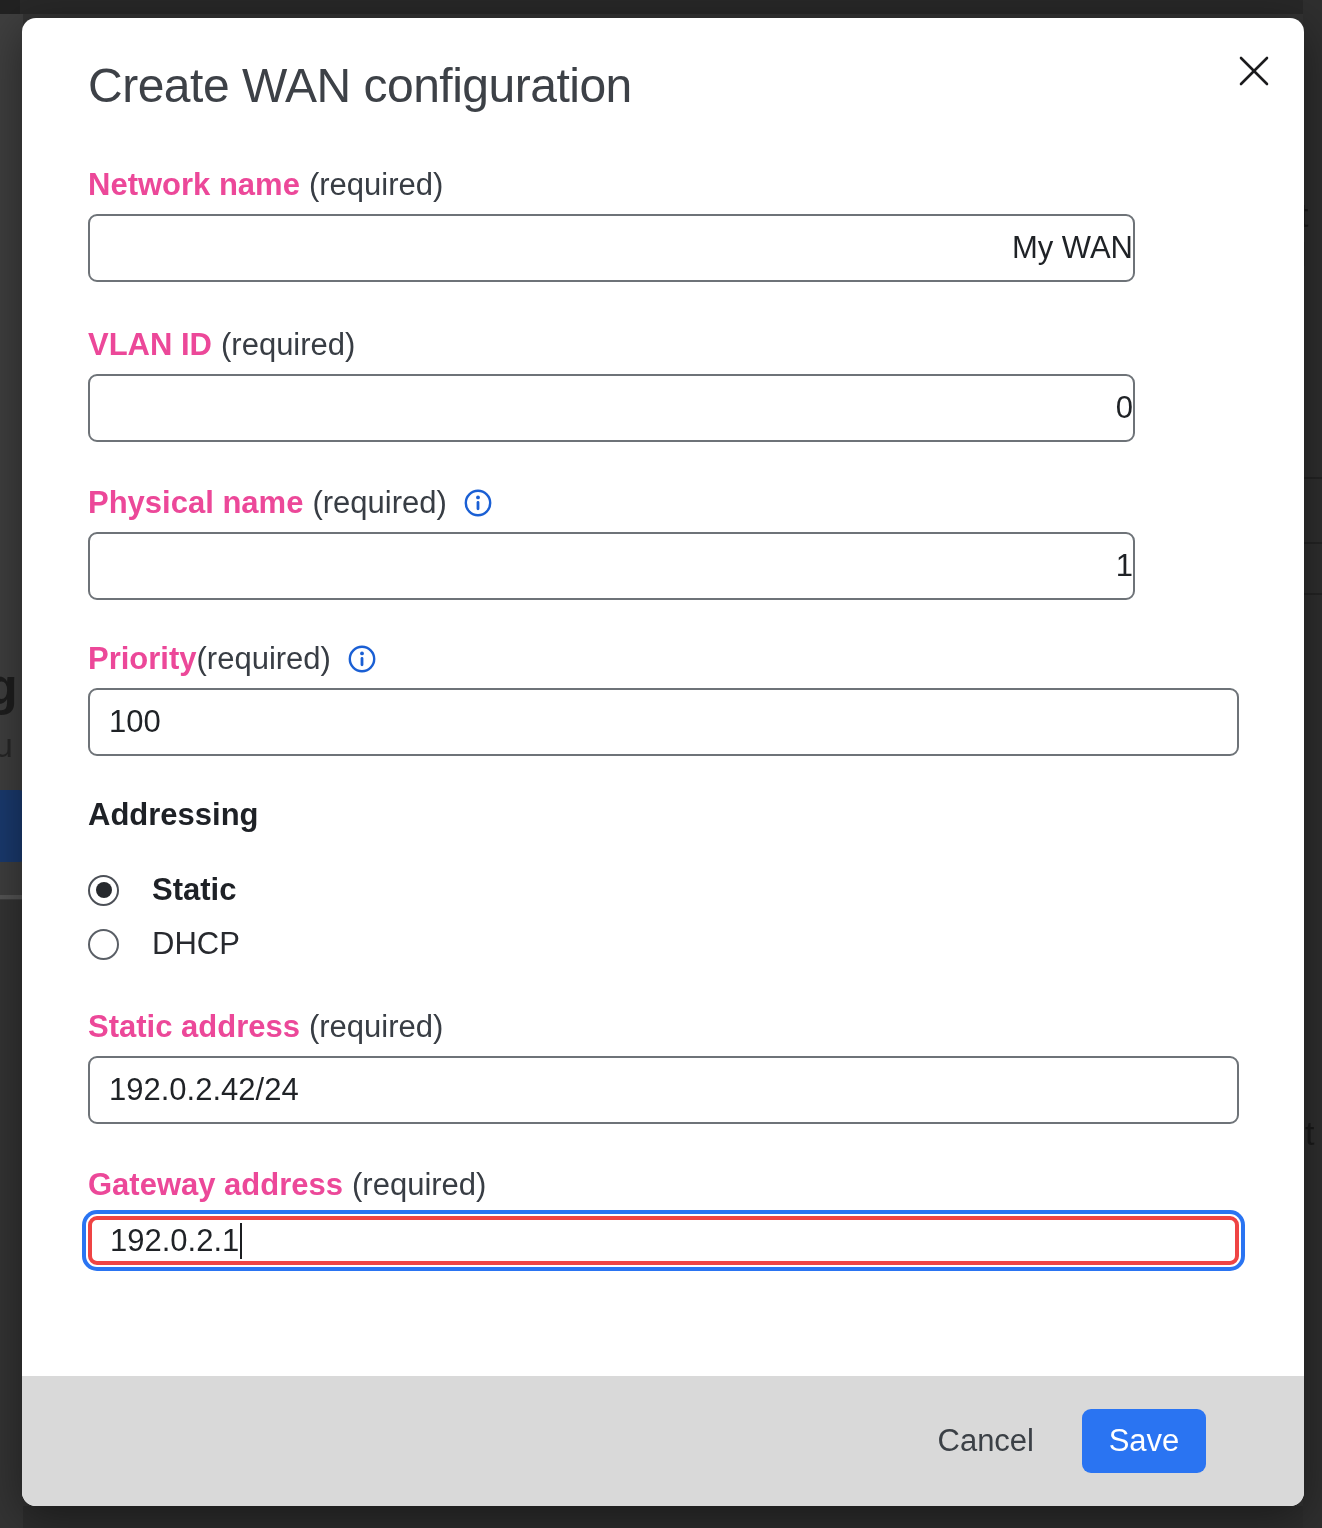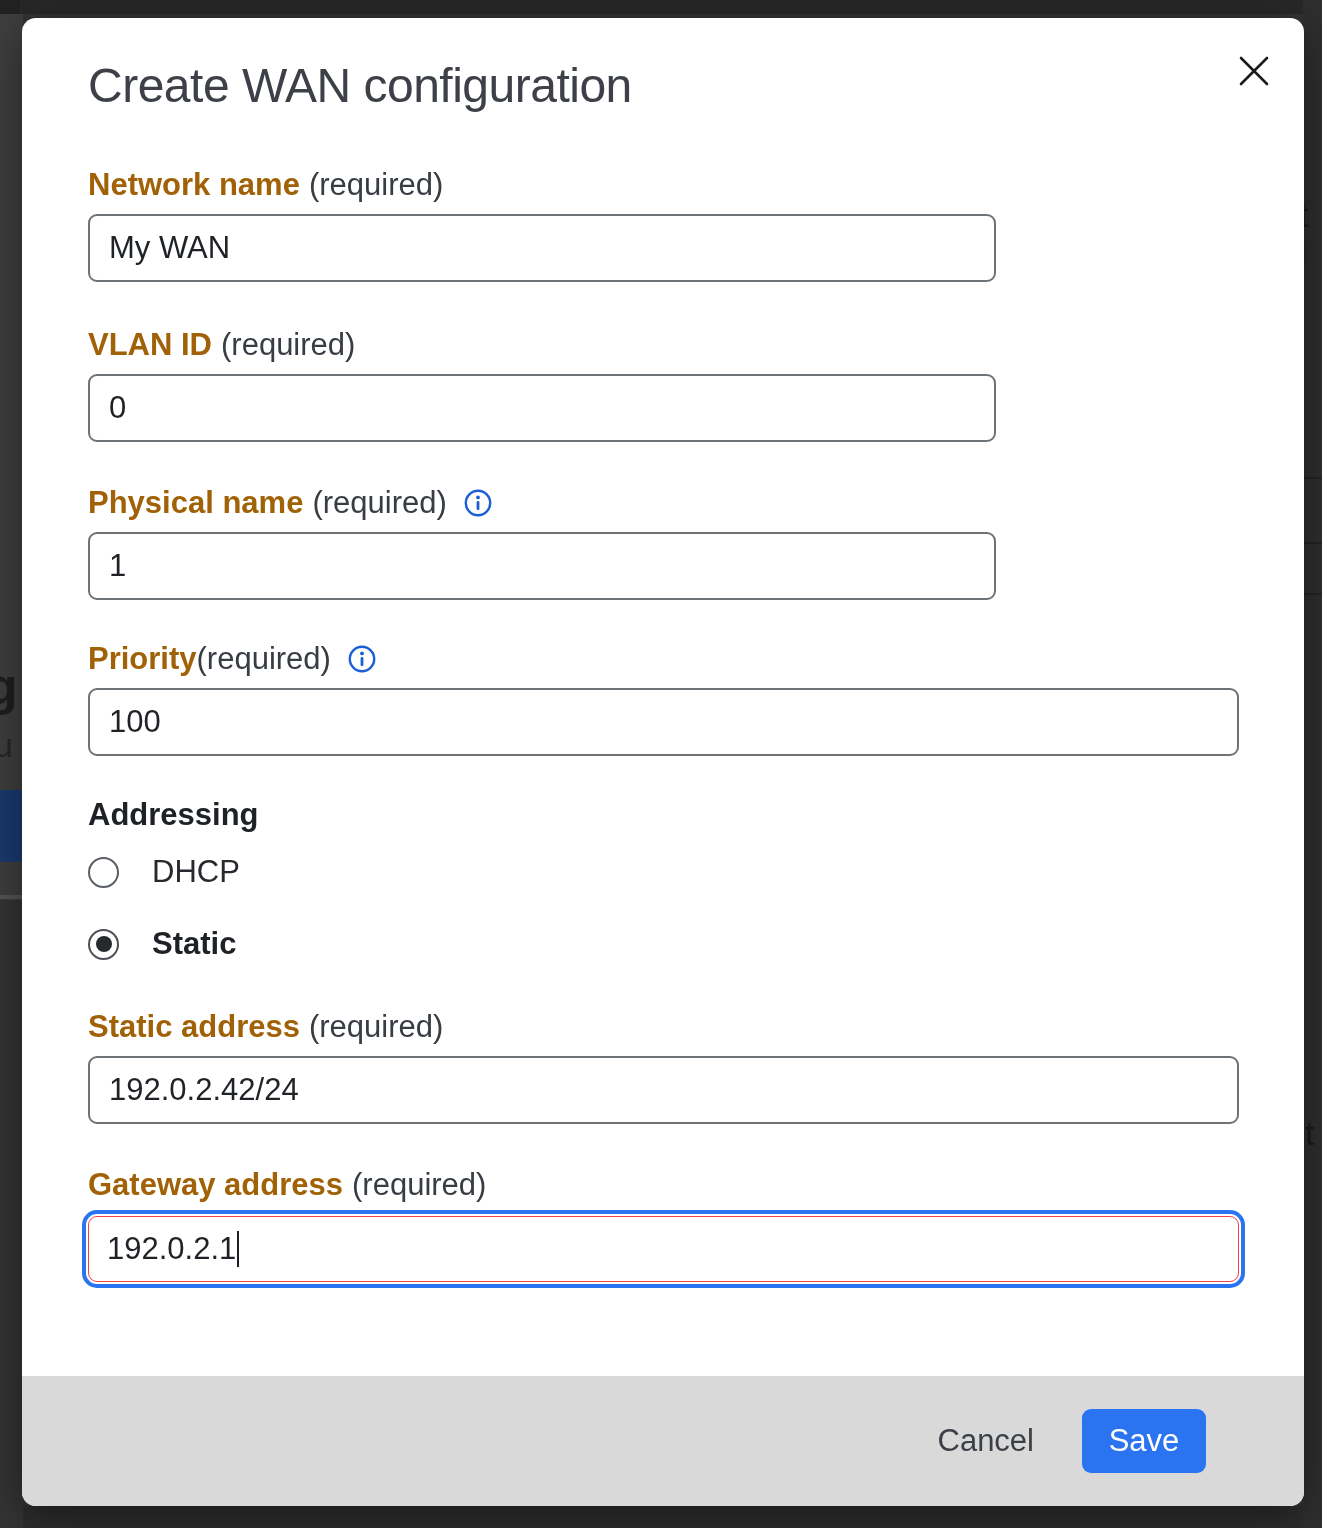--- a/index.html
+++ b/index.html
@@ -45,49 +45,49 @@
   }
 
   .dlg-title {
     padding-top:40px;
     font-size:48px; line-height:56px; font-weight:400;
     color:#3d4147; letter-spacing:-0.5px;
   }
 
   .field { }
   .label-row { display:flex; align-items:center; font-size:31px; line-height:38px; }
-  .lbl   { font-weight:bold; color:#a16207; }
+  .lbl   { font-weight:bold; color:#ec4899; }
   .req   { color:#383d44; margin-left:9px; font-weight:400; }
   .req-tight { margin-left:0; }
   .info-ic { margin-left:16px; width:30px; height:30px; display:inline-flex; }
 
   .tinput {
     margin-top:10px; height:68px;
     border:2px solid #6e7378; border-radius:9px;
     background:#fff;
     display:flex; align-items:center;
     padding-left:19px;
     font-size:31px; color:#1f2226;
     cursor:text;
   }
-  .w-a { width:908px; }
+  .w-a { width:1047px;justify-content:flex-end; }
   .w-b { width:1151px; }
 
   .f1 { margin-top:52px; }
   .f2 { margin-top:44px; }
   .f3 { margin-top:42px; }
   .f4 { margin-top:40px; }
   .f5 { margin-top:48px; }
   .f6 { margin-top:42px; }
 
   .tinput.focused {
-    border:1px solid #ef4444;
+    border:4px solid #ef4444;
     box-shadow:0 0 0 2px #ffffff, 0 0 0 6px #2a74f2;
     padding-left:18px;
-    margin-top:12px; height:66px;
+    margin-top:12px; height:49px;
   }
   .caret {
     display:inline-block; width:2px; height:36px;
     background:#1b1d20; margin-left:1px; vertical-align:middle;
   }
 
   .addr-heading {
     margin-top:40px;
     font-size:31px; line-height:38px; font-weight:bold; color:#1e2126;
   }
@@ -212,28 +212,28 @@
           </svg>
         </span>
       </div>
       <div class="tinput w-b">
         <span>100</span>
       </div>
     </div>
 
     <div class="addr-heading">Addressing</div>
 
+    <div class="radio-row rr2">
+      <span class="radio selected"></span>
+      <span class="radio-label bold">Static</span>
+    </div>
+
     <div class="radio-row rr1">
       <span class="radio"></span>
       <span class="radio-label">DHCP</span>
-    </div>
-
-    <div class="radio-row rr2">
-      <span class="radio selected"></span>
-      <span class="radio-label bold">Static</span>
     </div>
 
     <div class="field f5">
       <div class="label-row">
         <span class="lbl">Static address</span>
         <span class="req">(required)</span>
       </div>
       <div class="tinput w-b">
         <span>192.0.2.42/24</span>
       </div>

